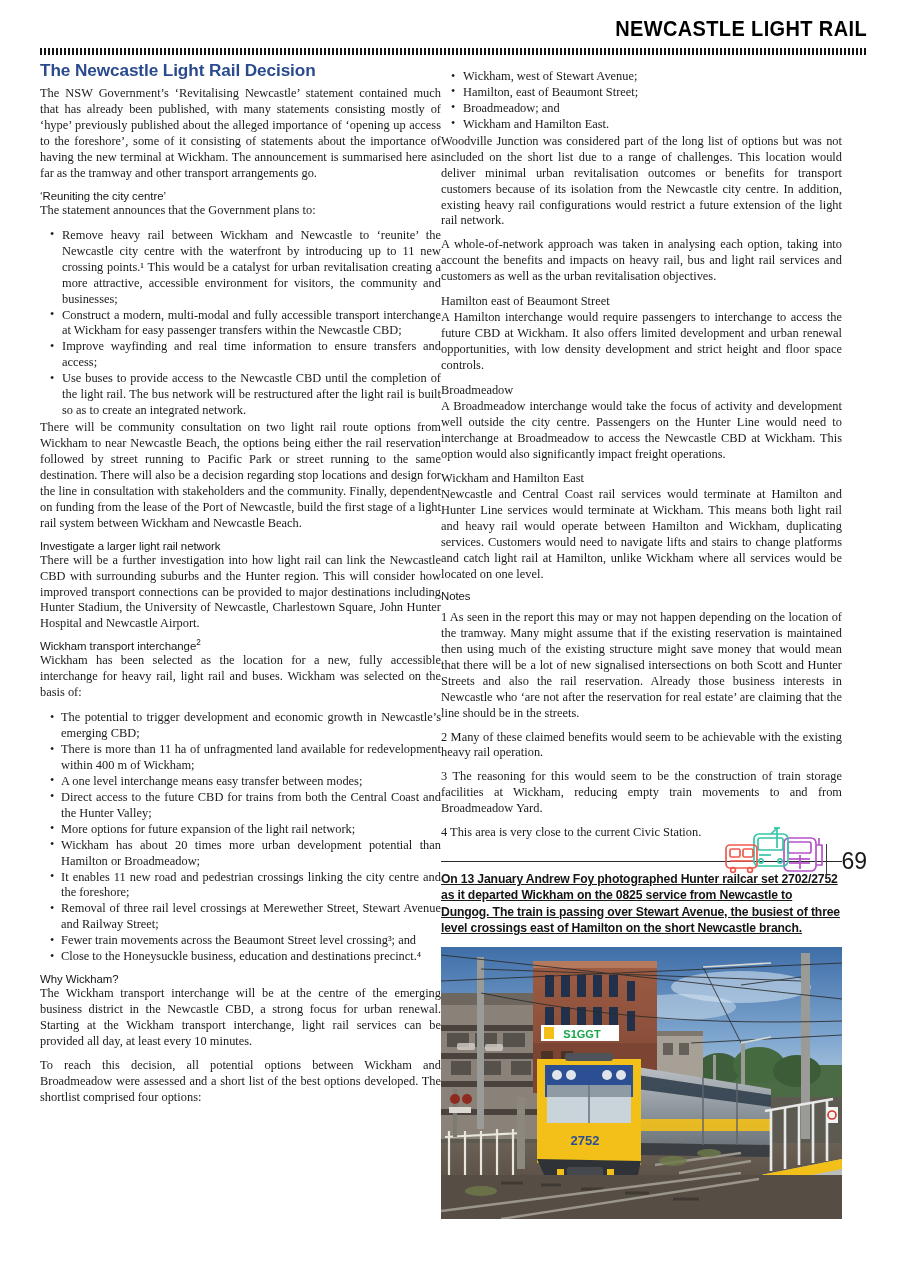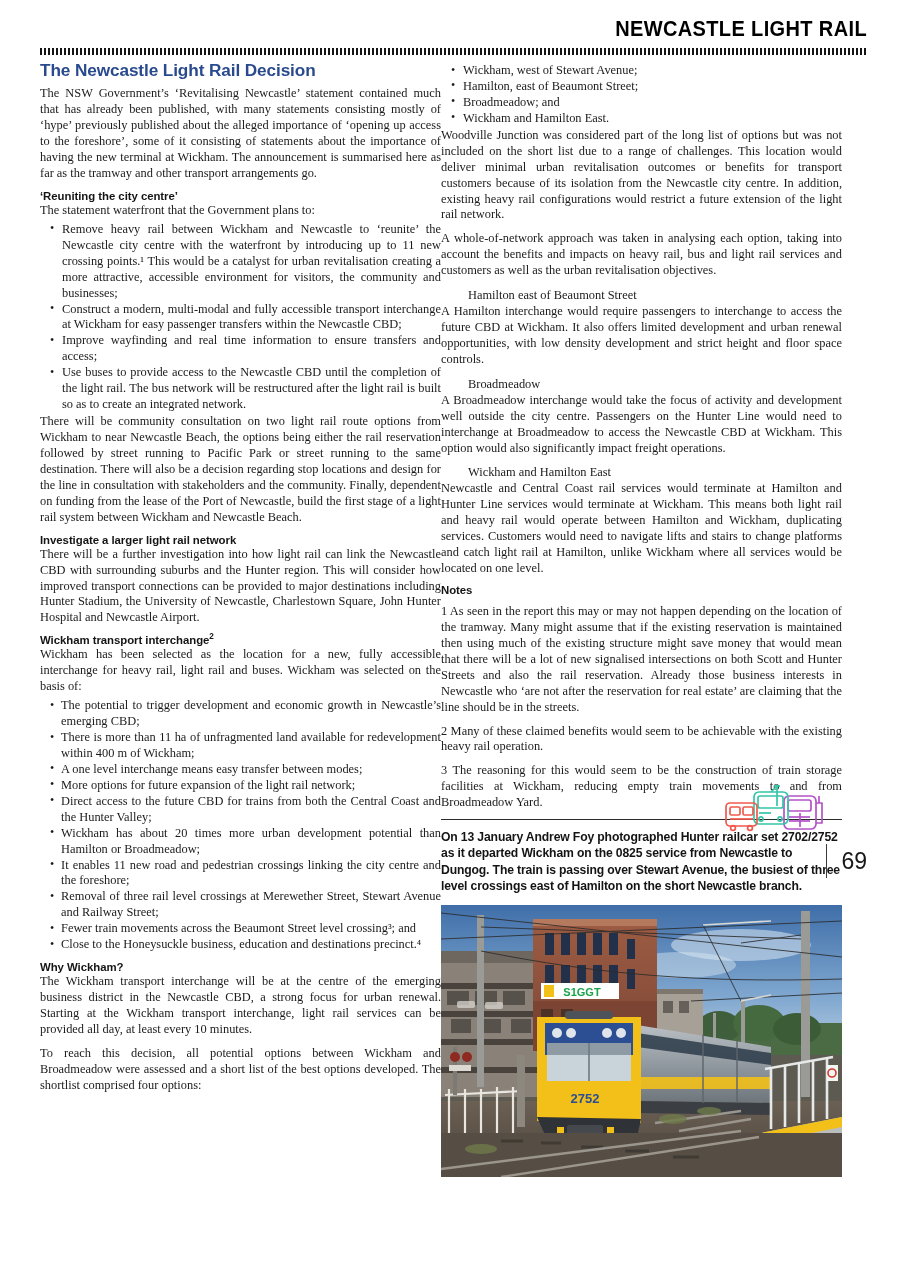--- a/index.html
+++ b/index.html
@@ -49,51 +49,50 @@
     font-family: "Liberation Sans", "DejaVu Sans", sans-serif;
     font-weight: bold;
     font-size: 17.2px;
     color: #2a4a8e;
     line-height: 1.18;
     margin-bottom: 6px;
     letter-spacing: -0.1px;
   }
   h3.sub-head {
     font-family: "Liberation Sans", "DejaVu Sans", sans-serif;
-    font-weight: bold;
+    font-weight: normal;
     font-size: 11.4px;
     color: #141414;
     margin-top: 8px;
     margin-bottom: 1px;
     letter-spacing: -0.05px;
   }
   h3.sub-head.tight { margin-top: 7px; }
   h4.plain-head {
     font-weight: normal;
     font-size: 12.4px;
     color: #1a1a1a;
     margin-top: 9px;
     margin-bottom: 0px;
     line-height: 1.28;
-    margin-left: 27px;
   }
   p.body {
     font-size: 12.4px;
     line-height: 1.285;
     text-align: justify;
     text-justify: inter-word;
     margin-bottom: 1px;
     hyphens: none;
   }
   p.body + p.body { margin-top: 8px; }
   p.lead { margin-bottom: 0; }
 
   ul.bullets {
     list-style: none;
-    margin: 3px 0 1px 0;
+    margin: 9px 0 1px 0;
     padding: 0;
   }
   ul.bullets li {
     font-size: 12.4px;
     line-height: 1.285;
     text-align: justify;
     position: relative;
     padding-left: 22px;
     margin-bottom: 0px;
   }
@@ -103,21 +102,21 @@
     left: 10px; top: -0.5px;
     font-size: 12px;
   }
   ul.bullets.narrow li { padding-left: 21px; }
 
   sup { font-size: 8.2px; vertical-align: super; line-height: 0; }
 
   
   .notes-list p { margin-top: 8px; }
 
-  .caption-block { margin-top: 8px; position: relative; }
+  .caption-block { margin-top: 20px; position: relative; text-decoration: underline; }
   .caption-rule {
     border-top: 1.3px solid #2b2b2b;
     height: 0;
     margin-bottom: 9px;
   }
   .caption-text {
     font-family: "Liberation Sans", "DejaVu Sans", sans-serif;
     font-weight: bold;
     font-size: 12.2px;
     line-height: 1.33;
@@ -177,41 +176,41 @@
 
   <div class="columns">
 
     <div class="col">
 
       <h2 class="blue-head">The Newcastle Light Rail Decision</h2>
 
       <p class="body">The NSW Government’s ‘Revitalising Newcastle’ statement contained much that has already been published, with many statements consisting mostly of ‘hype’ previously published about the alleged importance of ‘opening up access to the foreshore’, some of it consisting of statements about the importance of having the new terminal at Wickham. The announcement is summarised here as far as the tramway and other transport arrangements go.</p>
 
       <h3 class="sub-head">‘Reuniting the city centre’</h3>
-      <p class="body lead">The statement waterfront that the Government plans to:</p>
+      <p class="body lead">The statement announces that the Government plans to:</p>
       <ul class="bullets">
         <li>Remove heavy rail between Wickham and Newcastle to ‘reunite’ the Newcastle city centre with the waterfront by introducing up to 11 new crossing points.¹ This would be a catalyst for urban revitalisation creating a more attractive, accessible environment for visitors, the community and businesses;</li>
         <li>Construct a modern, multi-modal and fully accessible transport interchange at Wickham for easy passenger transfers within the Newcastle CBD;</li>
         <li>Improve wayfinding and real time information to ensure transfers and access;</li>
         <li>Use buses to provide access to the Newcastle CBD until the completion of the light rail. The bus network will be restructured after the light rail is built so as to create an integrated network.</li>
       </ul>
 
       <p class="body lead">There will be community consultation on two light rail route options from Wickham to near Newcastle Beach, the options being either the rail reservation followed by street running to Pacific Park or street running to the same destination. There will also be a decision regarding stop locations and design for the line in consultation with stakeholders and the community. Finally, dependent on funding from the lease of the Port of Newcastle, build the first stage of a light rail system between Wickham and Newcastle Beach.</p>
 
       <h3 class="sub-head">Investigate a larger light rail network</h3>
       <p class="body lead">There will be a further investigation into how light rail can link the Newcastle CBD with surrounding suburbs and the Hunter region. This will consider how improved transport connections can be provided to major destinations including Hunter Stadium, the University of Newcastle, Charlestown Square, John Hunter Hospital and Newcastle Airport.</p>
 
       <h3 class="sub-head"><span>Wickham transport interchange</span><sup>2</sup></h3>
       <p class="body lead">Wickham has been selected as the location for a new, fully accessible interchange for heavy rail, light rail and buses. Wickham was selected on the basis of:</p>
       <ul class="bullets narrow">
         <li>The potential to trigger development and economic growth in Newcastle’s emerging CBD;</li>
         <li>There is more than 11 ha of unfragmented land available for redevelopment within 400 m of Wickham;</li>
         <li>A one level interchange means easy transfer between modes;</li>
+        <li>Direct access to the future CBD for trains from both the Central Coast and the Hunter Valley;</li>
         <li>More options for future expansion of the light rail network;</li>
-        <li>Direct access to the future CBD for trains from both the Central Coast and the Hunter Valley;</li>
         <li>Wickham has about 20 times more urban development potential than Hamilton or Broadmeadow;</li>
         <li>It enables 11 new road and pedestrian crossings linking the city centre and the foreshore;</li>
         <li>Removal of three rail level crossings at Merewether Street, Stewart Avenue and Railway Street;</li>
         <li>Fewer train movements across the Beaumont Street level crossing³; and</li>
         <li>Close to the Honeysuckle business, education and destinations precinct.⁴</li>
       </ul>
 
       <h3 class="sub-head">Why Wickham?</h3>
       <p class="body lead">The Wickham transport interchange will be at the centre of the emerging business district in the Newcastle CBD, a strong focus for urban renewal. Starting at the Wickham transport interchange, light rail services can be provided all day, at least every 10 minutes.</p>
       <p class="body">To reach this decision, all potential options between Wickham and Broadmeadow were assessed and a short list of the best options developed. The shortlist comprised four options:</p>
@@ -237,20 +236,21 @@
       <p class="body lead">A Broadmeadow interchange would take the focus of activity and development well outside the city centre. Passengers on the Hunter Line would need to interchange at Broadmeadow to access the Newcastle CBD at Wickham. This option would also significantly impact freight operations.</p>
 
       <h4 class="plain-head">Wickham and Hamilton East</h4>
       <p class="body lead">Newcastle and Central Coast rail services would terminate at Hamilton and Hunter Line services would terminate at Wickham. This means both light rail and heavy rail would operate between Hamilton and Wickham, duplicating services. Customers would need to navigate lifts and stairs to change platforms and catch light rail at Hamilton, unlike Wickham where all services would be located on one level.</p>
 
       <h3 class="sub-head tight">Notes</h3>
       <div class="notes-list">
         <p class="body lead">1 As seen in the report this may or may not happen depending on the location of the tramway. Many might assume that if the existing reservation is maintained then using much of the existing structure might save money that would mean that there will be a lot of new signalised intersections on both Scott and Hunter Streets and also the rail reservation. Already those business interests in Newcastle who ‘are not after the reservation for real estate’ are claiming that the line should be in the streets.</p>
         <p class="body">2 Many of these claimed benefits would seem to be achievable with the existing heavy rail operation.</p>
         <p class="body">3 The reasoning for this would seem to be the construction of train storage facilities at Wickham, reducing empty train movements to and from Broadmeadow Yard.</p>
+        <p class="body">4 This area is very close to the current Civic Station.</p>
       </div>
 
       <div class="caption-block">
 
         <svg class="vehicle-trio" viewBox="0 0 120 52">
 
           <g stroke="#b552c8" stroke-width="1.7" fill="none" stroke-linejoin="round">
             <rect x="68" y="13" width="32" height="33" rx="5"></rect>
             <rect x="72" y="17" width="23" height="11" rx="2"></rect>
             <line x1="73" y1="34" x2="94" y2="34"></line>

